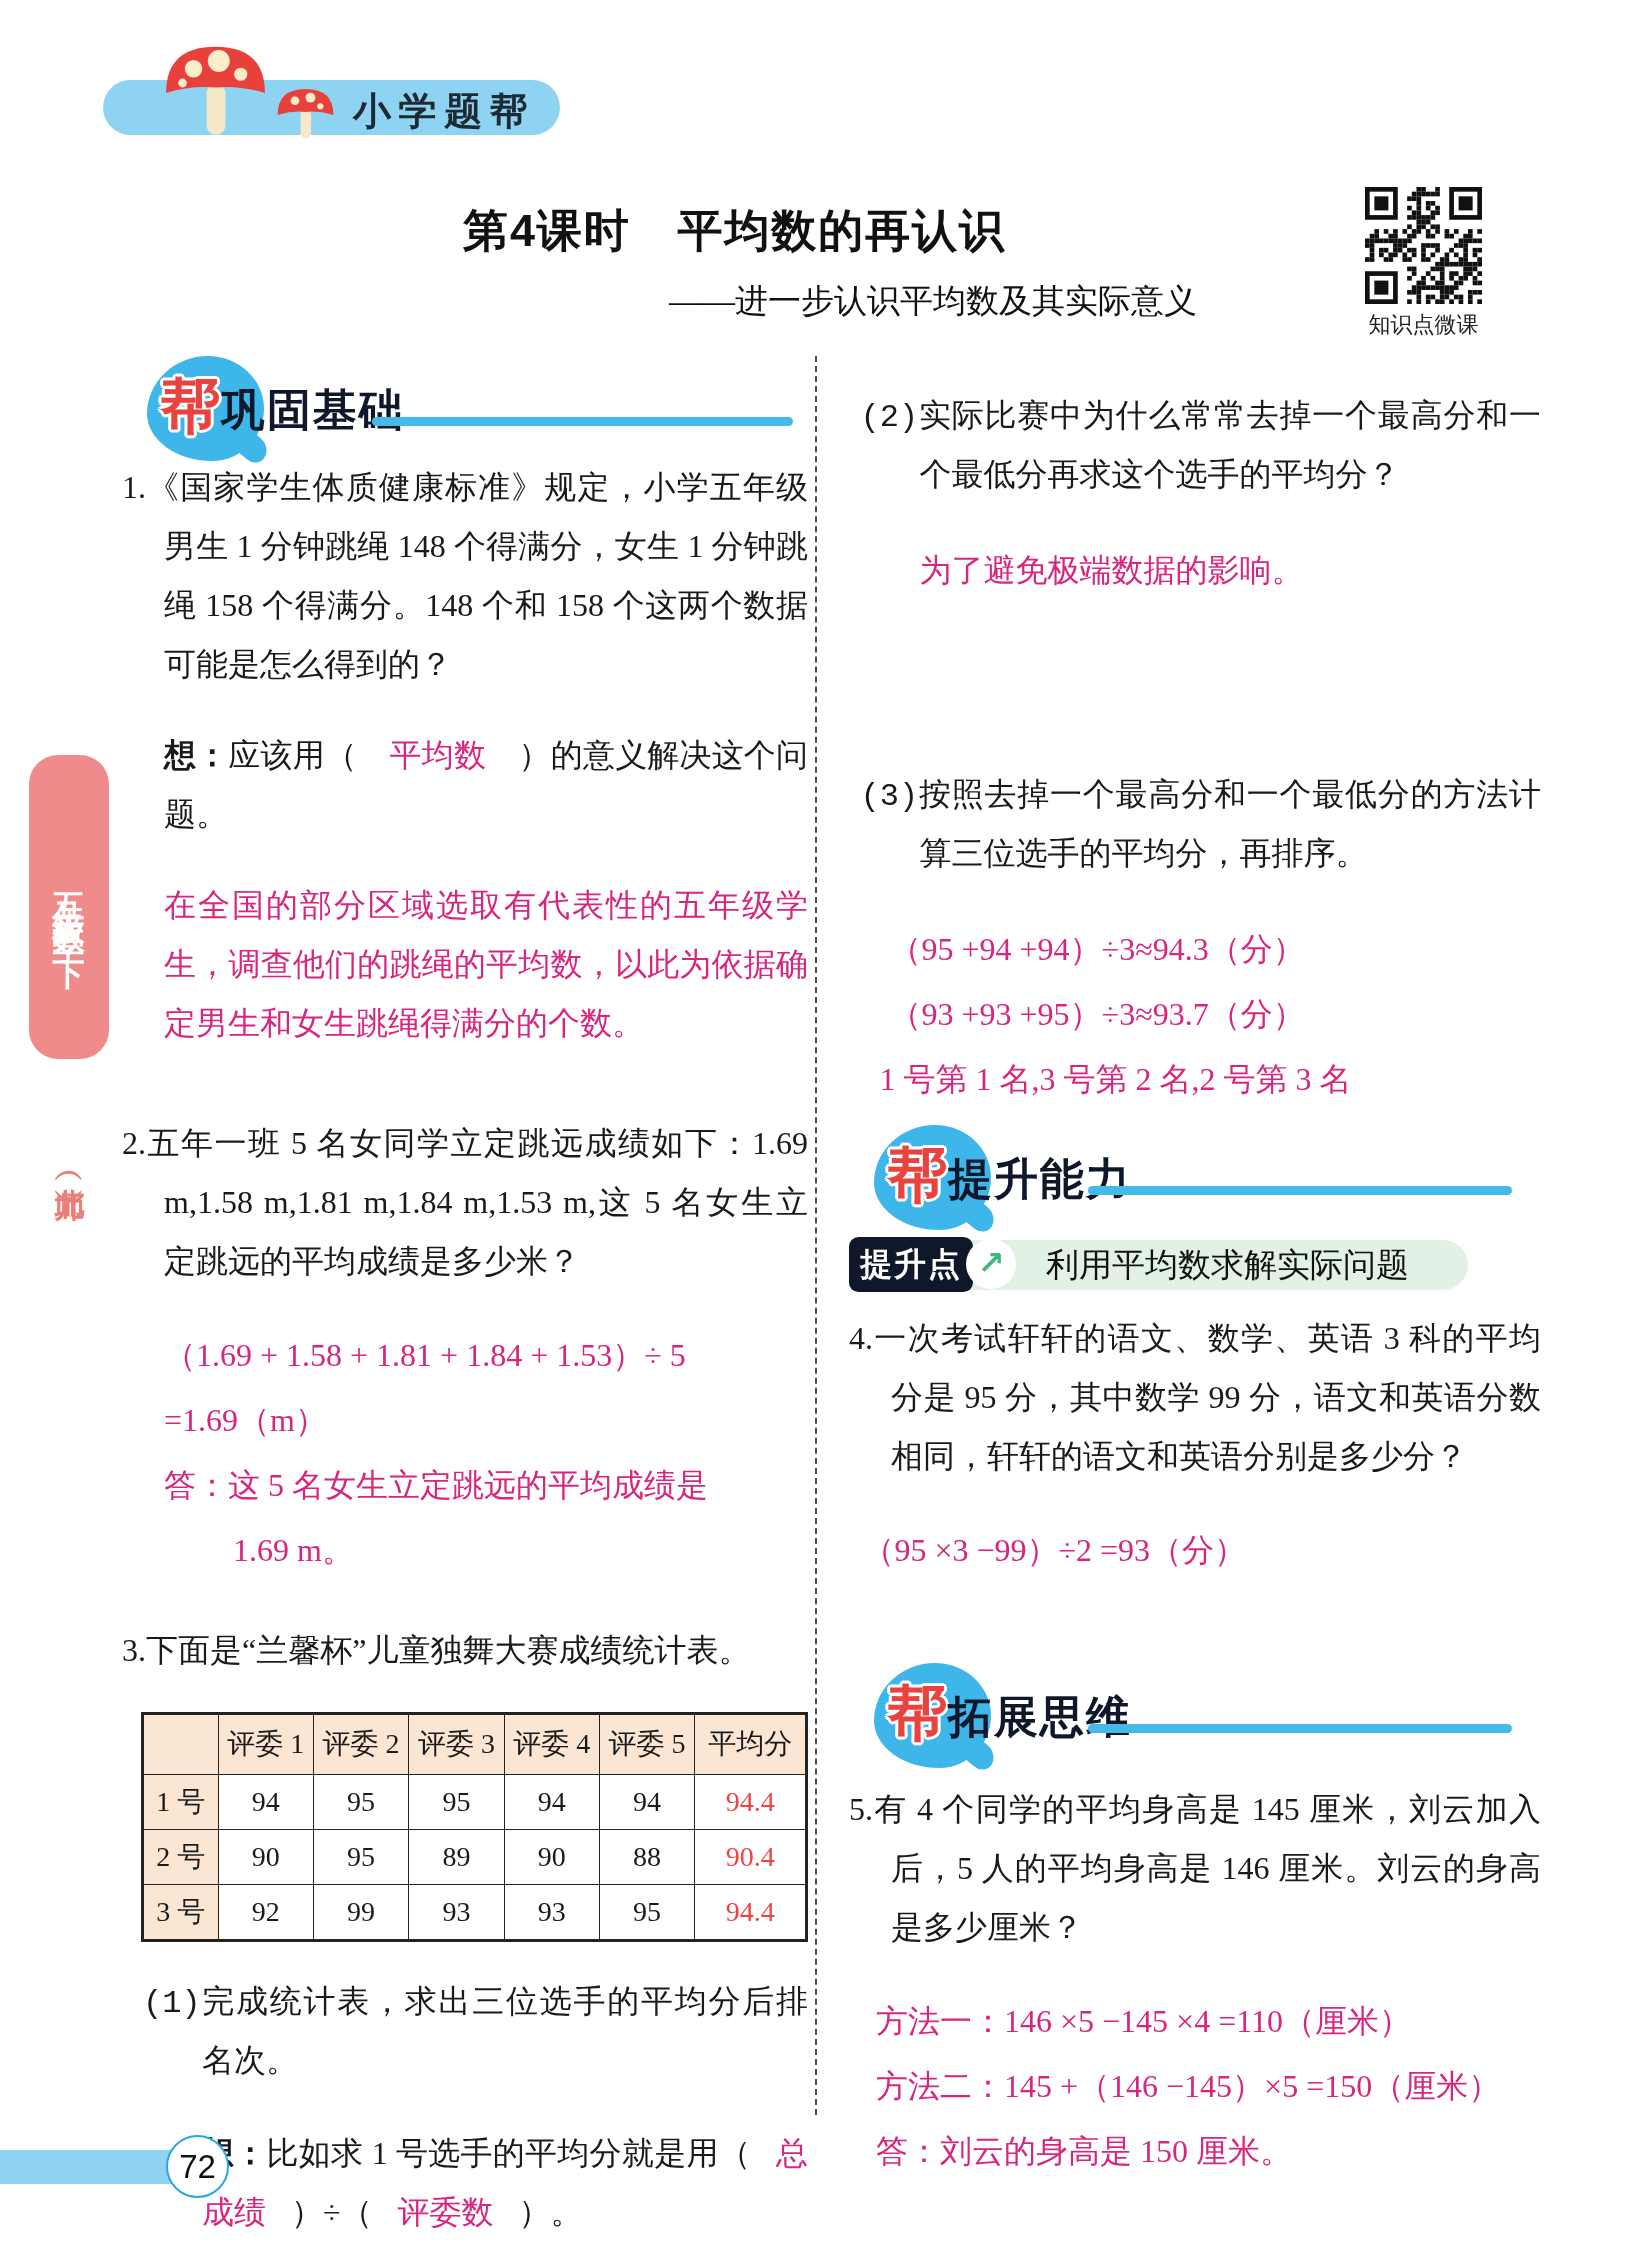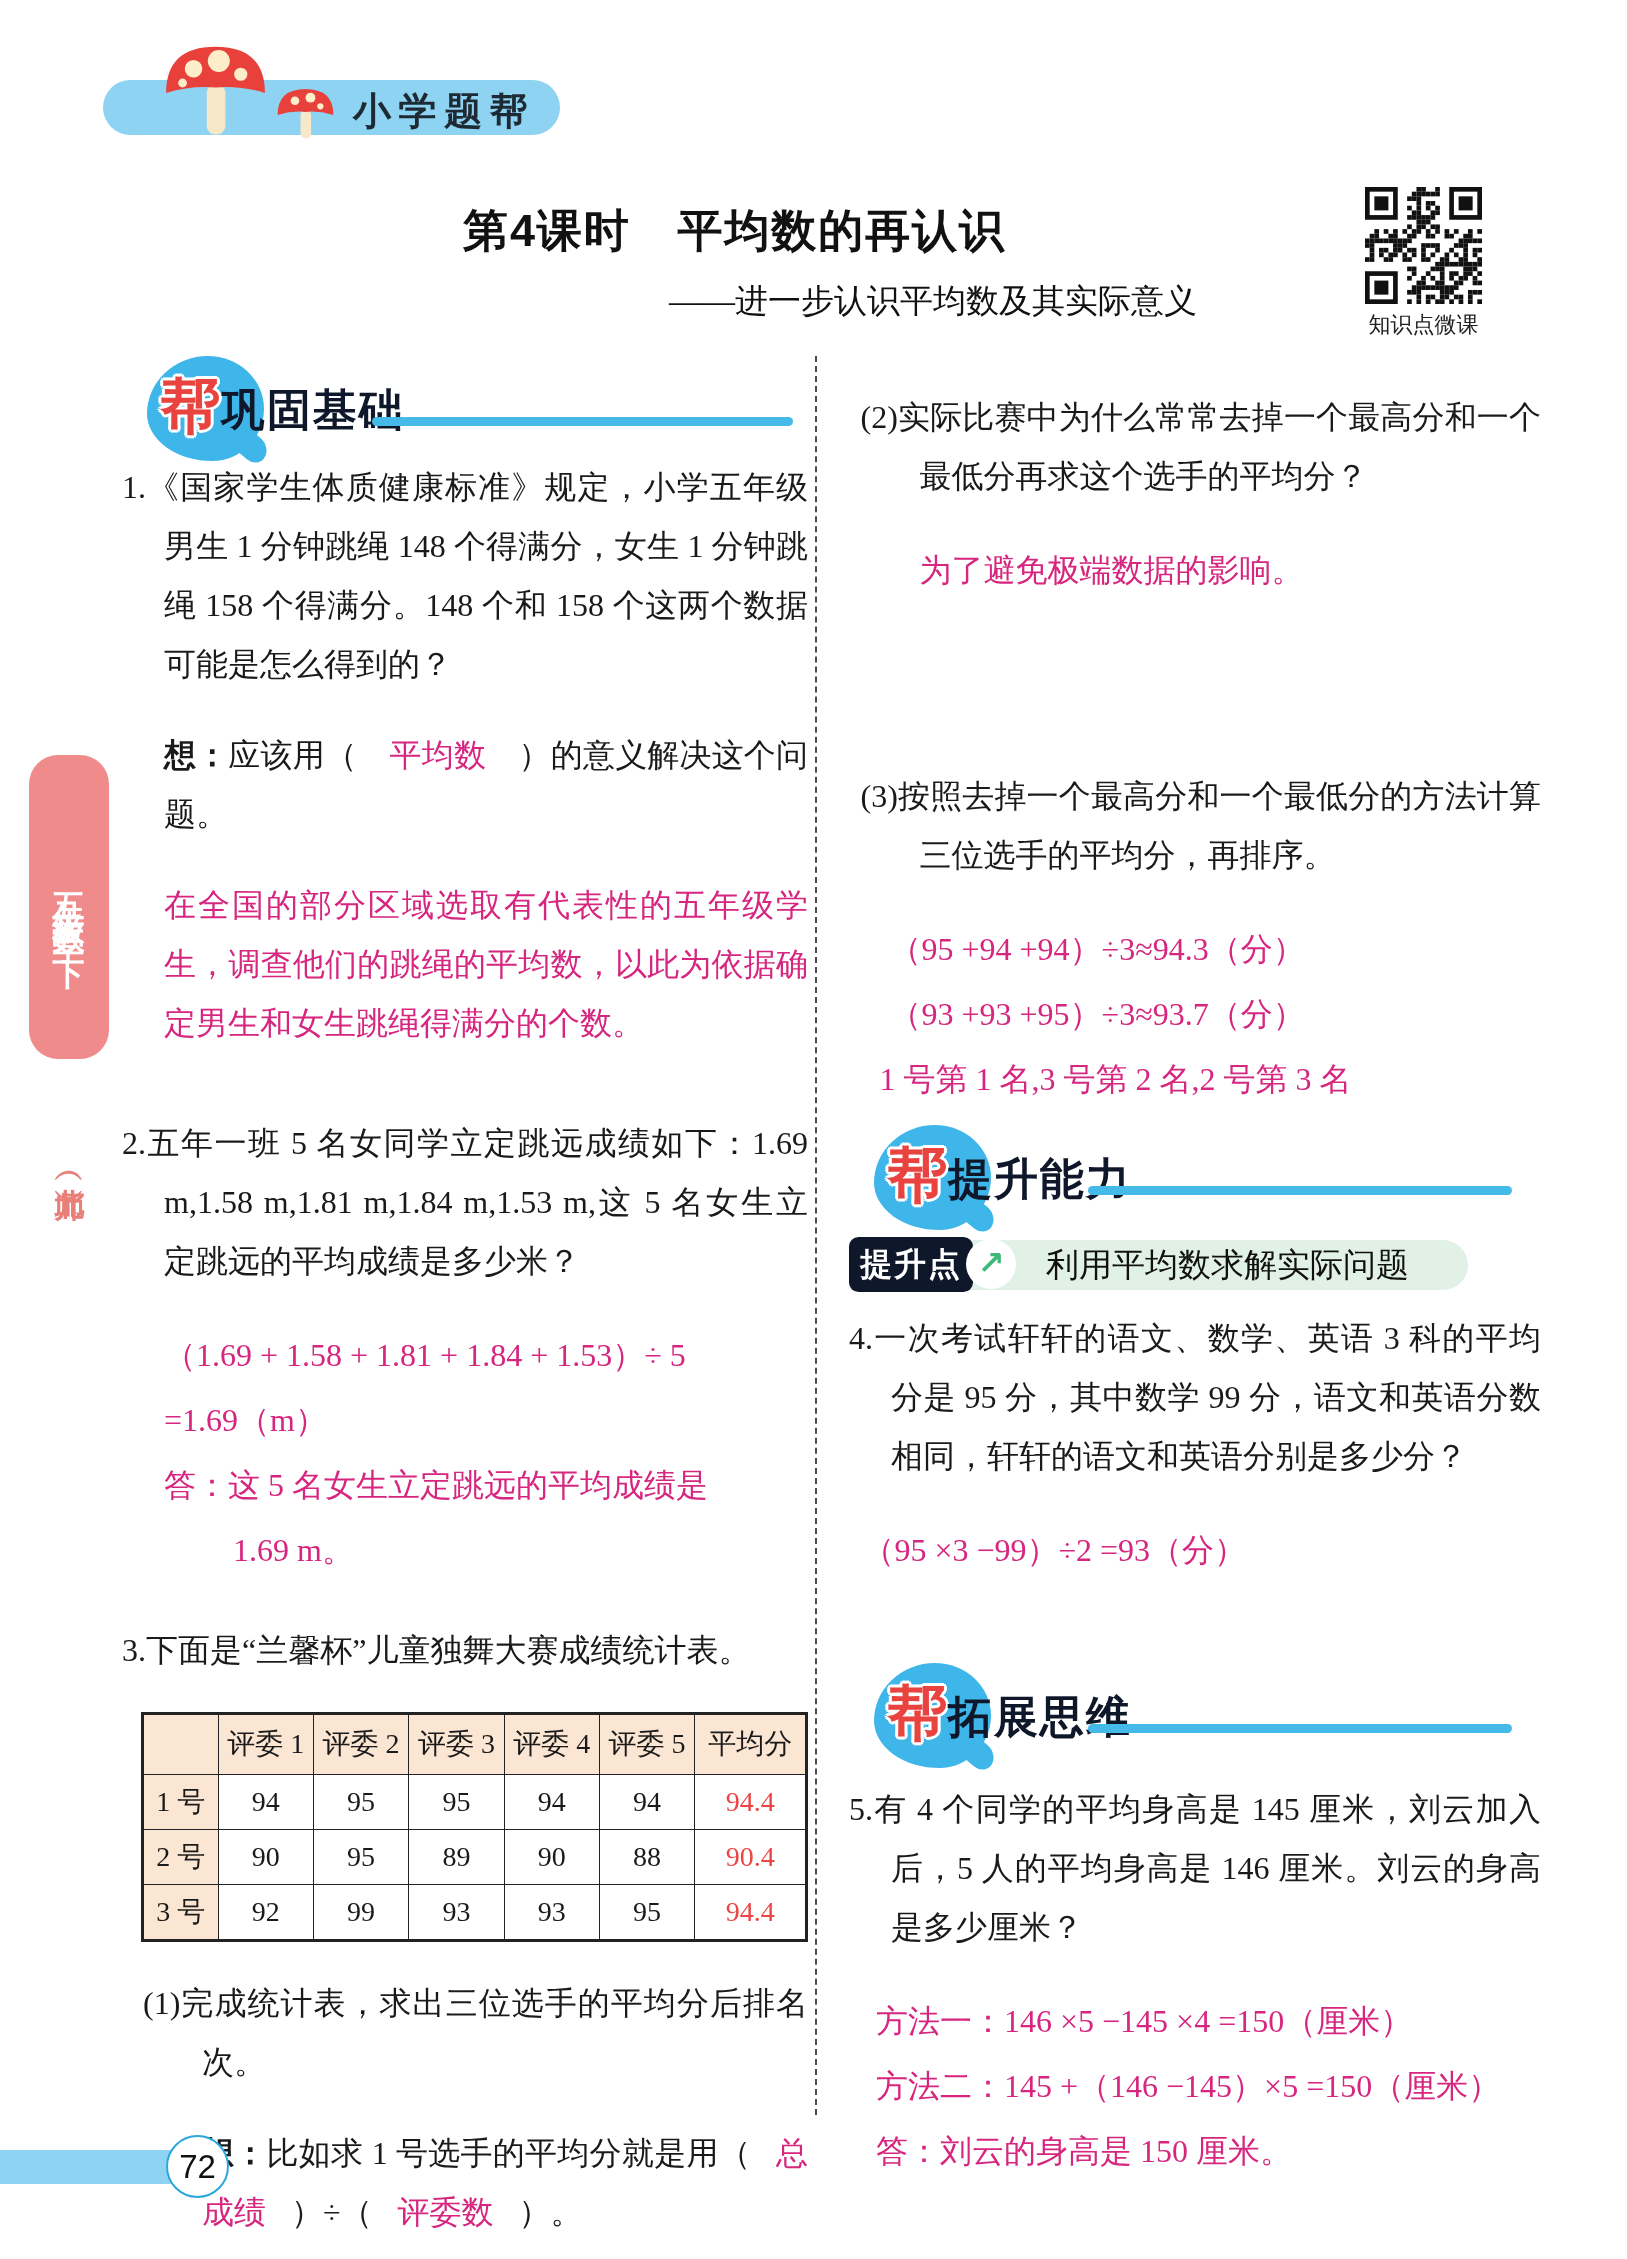--- a/index.html
+++ b/index.html
@@ -56,21 +56,21 @@
   .boost-badge{position:absolute;left:0;top:0;width:124px;height:55px;background:#0f172a;border-radius:9.6px;
     color:#fff;font-size:32px;font-weight:bold;text-align:center;line-height:55px;letter-spacing:1.9px;
     font-family:"Liberation Sans","DejaVu Sans",sans-serif;}
   .boost-circle{position:absolute;left:117px;top:1.9px;width:50px;height:50px;background:#fff;border-radius:50%;
     color:#3cb878;font-size:32.5px;font-weight:bold;text-align:center;line-height:48px;
     font-family:"DejaVu Sans",sans-serif;}
   .boost-title{position:absolute;left:197px;top:6.7px;font-size:33px;color:#111;}
   
   .para{font-size:32px;line-height:59px;text-align:justify;}
   .hang{padding-left:42px;text-indent:-42px;}
-  .hang2{padding-left:59px;text-indent:-59px;}
+  .hang2{padding-left:59px;text-indent:-59px;font-family:Liberation Mono, monospace;}
   .indent{padding-left:42px;}
   .indent2{padding-left:59px;}
   .bold{font-weight:bold;font-family:"Liberation Sans","DejaVu Sans",sans-serif;}
   .pink{color:#d6267f;}
   .blank{padding:0 32.5px;}
   .blank2{padding:0 25px;}
   .sol{font-size:32px;line-height:65px;color:#d6267f;}
   .mt4{margin-top:3.8px;}.mt6{margin-top:5.7px;}
   
   table.score{border-collapse:collapse;margin:9.6px 0 0 19px;border:3.8px solid #222;padding-left:22px;}
@@ -445,21 +445,21 @@
   <div class="sol" style="padding-left:13.4px;margin-top:3.8px;">（95 ×3 −99）÷2 =93（分）</div>
 
   <div class="sec-header" style="margin-top:82px;">
     <div class="sec-blob"></div>
     <div class="sec-bang">帮</div>
     <div class="sec-title">拓展思维</div>
     <div class="sec-line" style="left:239px;right:29px;"></div>
   </div>
 
   <p class="para hang" style="margin-top:19px;"><span>5.</span><span>有 4 个同学的平均身高是 145 厘米，刘云加入后，5 人的平均身高是 146 厘米。刘云的身高是多少厘米？</span></p>
-  <div class="sol" style="padding-left:27px;margin-top:3.8px;">方法一：146 ×5 −145 ×4 =150（厘米）</div>
+  <div class="sol" style="padding-left:27px;margin-top:3.8px;">方法一：146 ×5 −145 ×4 =110（厘米）</div>
   <div class="sol" style="padding-left:27px;">方法二：145 +（146 −145）×5 =150（厘米）</div>
   <div class="sol" style="padding-left:27px;">答：刘云的身高是 150 厘米。</div>
 
 </div>
 
 <div class="footer-bar"></div>
 <div class="page-circle">72</div>
 
 
 </body></html>

